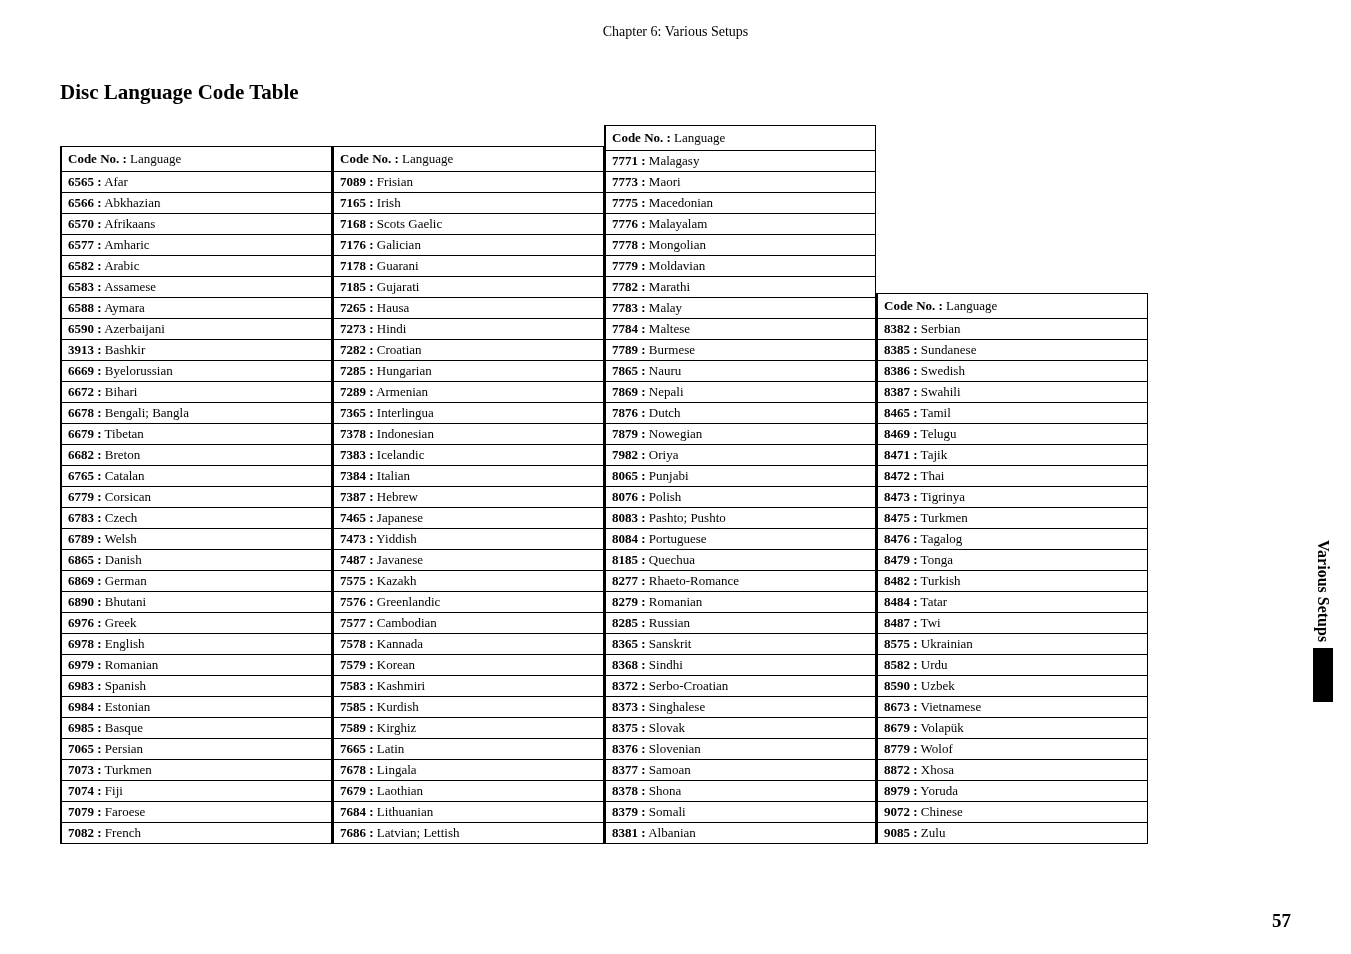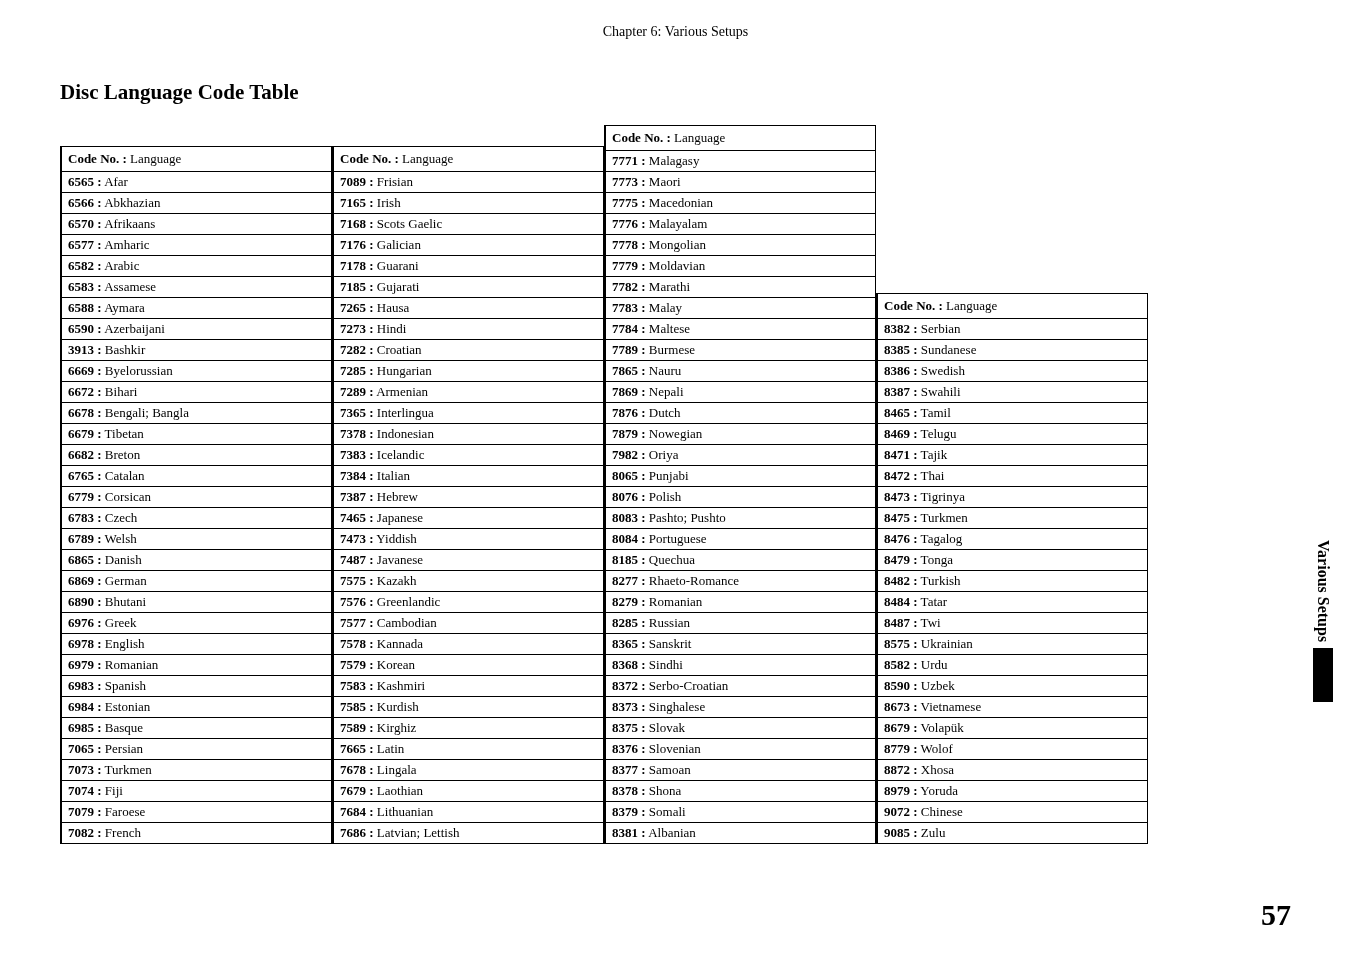--- a/index.html
+++ b/index.html
@@ -63,21 +63,21 @@
   }
   .sidetab .bar {
     width: 20px;
     height: 54px;
     background: #000;
   }
   .pagenum {
     position: absolute;
     right: 60px;
     bottom: 22px;
-    font-size: 30px;
+    font-size: 19px;
     font-weight: bold;
   }
 </style>
 </head>
 <body>
 
 <div class="chapter">Chapter 6: Various Setups</div>
 <div class="title">Disc Language Code Table</div>
 
 <div class="cols">

